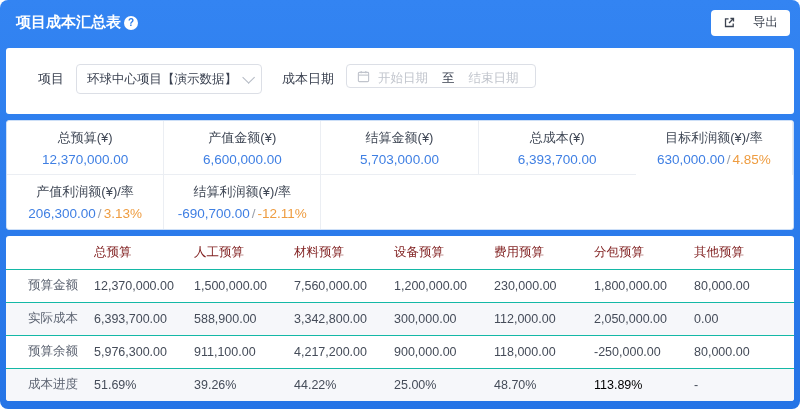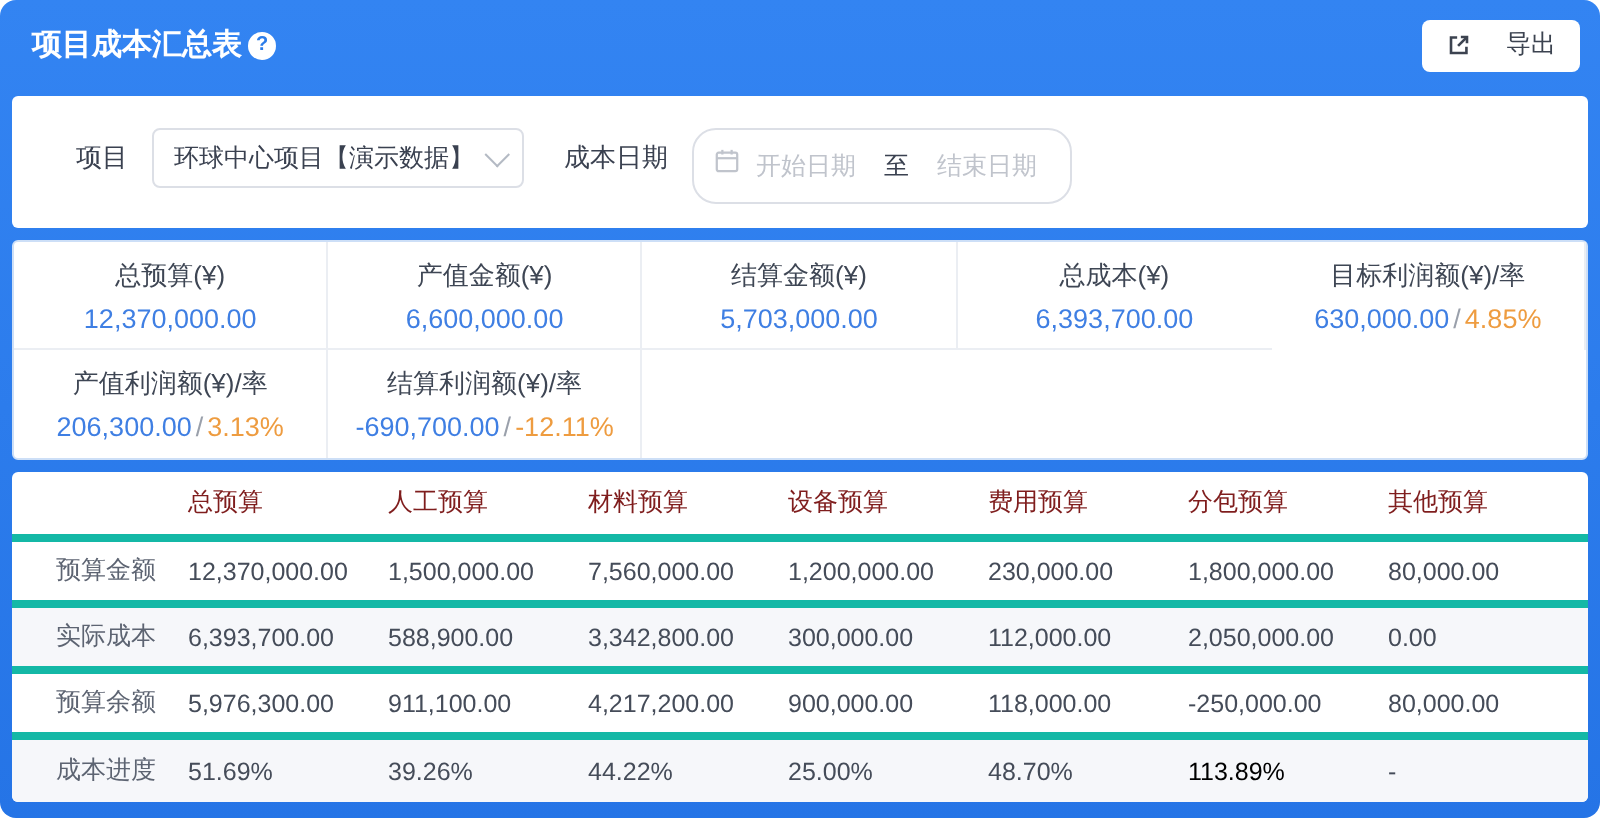--- a/index.html
+++ b/index.html
@@ -33,22 +33,22 @@
   .f-label { font-size:13px; color:#3a4150; line-height:30px; }
   .select-box {
     margin-left:12px; width:186px; height:30px; border:1px solid #dcdfe6; border-radius:4px;
     display:flex; align-items:center; padding:0 10px; cursor:pointer; background:#fff;
   }
   .select-box .sel-txt { font-size:12.5px; color:#3a4150; flex:1; white-space:nowrap; overflow:hidden; }
   .chev { width:9px; height:9px; border-right:1.5px solid #b4bac4; border-bottom:1.5px solid #b4bac4;
           transform:rotate(45deg) translateY(-3px); flex-shrink:0; }
   .date-label { margin-left:20px; }
   .date-box {
-    margin-left:12px; width:190px; height:38px; border:1px solid #dcdfe6; border-radius:12px;
-    display:flex; align-items:center; padding:0 10px; background:#fff; cursor:text;
+    margin-left:12px; width:190px; height:24px; border:1px solid #dcdfe6; border-radius:4px;
+    display:flex; align-items:flex-end; padding:0 10px; background:#fff; cursor:text;
   }
   .date-box .ph { font-size:12.5px; color:#c0c4cc; }
   .date-box .to { font-size:12.5px; color:#3a4150; margin:0 14px; }
   .cal-ic { margin-right:8px; color:#c0c4cc; flex-shrink:0; }
   
   .summary-card { border:1px solid #cddff7; display:grid; grid-template-columns:repeat(5,1fr); }
   .s-cell {
     height:54px; display:flex; flex-direction:column; align-items:center; justify-content:center;
     gap:5px; border-right:1px solid #ebeef3;
   }
@@ -60,21 +60,21 @@
   .s-sep { color:#9aa0ab; margin:0 2px; }
   .s-rate { color:#ee9c40; }
   
   .table-card { overflow:hidden; }
   table { width:100%; border-collapse:collapse; font-size:12.5px; table-layout:fixed; }
   th, td { height:33px; text-align:left; font-weight:normal; padding:0; white-space:nowrap; }
   th:first-child, td:first-child { width:88px; padding-left:22px; }
   thead th { color:#7f1d1d; }
   tbody td { color:#454c59; }
   tbody td.row-label { color:#5d6472; }
-  tbody tr { border-top:4px solid #14b8a6; }
+  tbody tr { border-top:1px solid #14b8a6; }
   tbody tr:nth-child(even) { background:#f6f7fa; }
   td.link { color:#3f7fe3; cursor:pointer; }
   td.alert { color:#000000; }
 </style>
 </head>
 <body>
 
 <div class="page">
 
   <div class="hdr">

